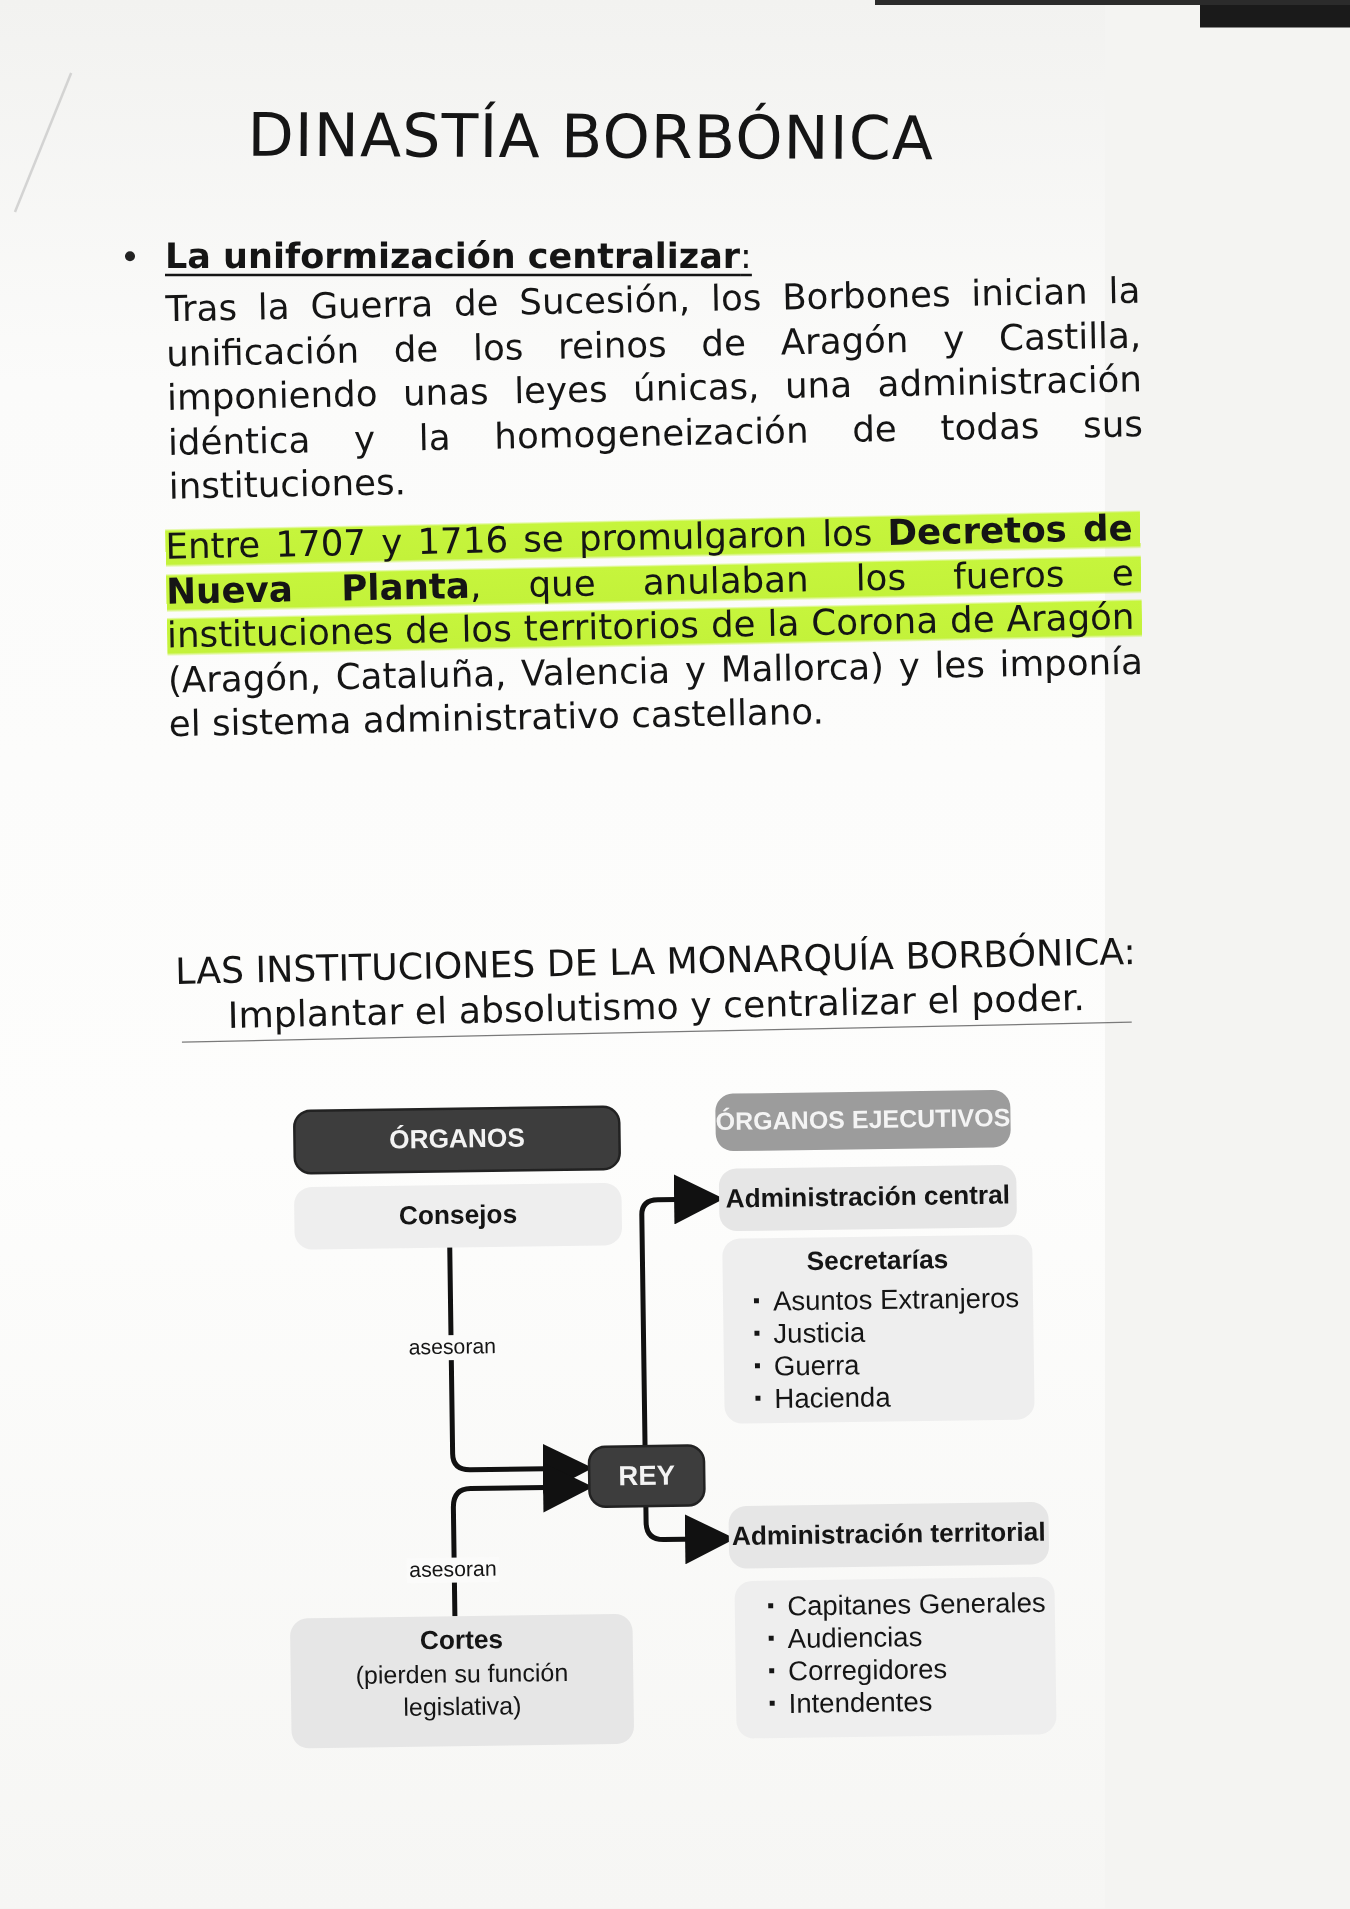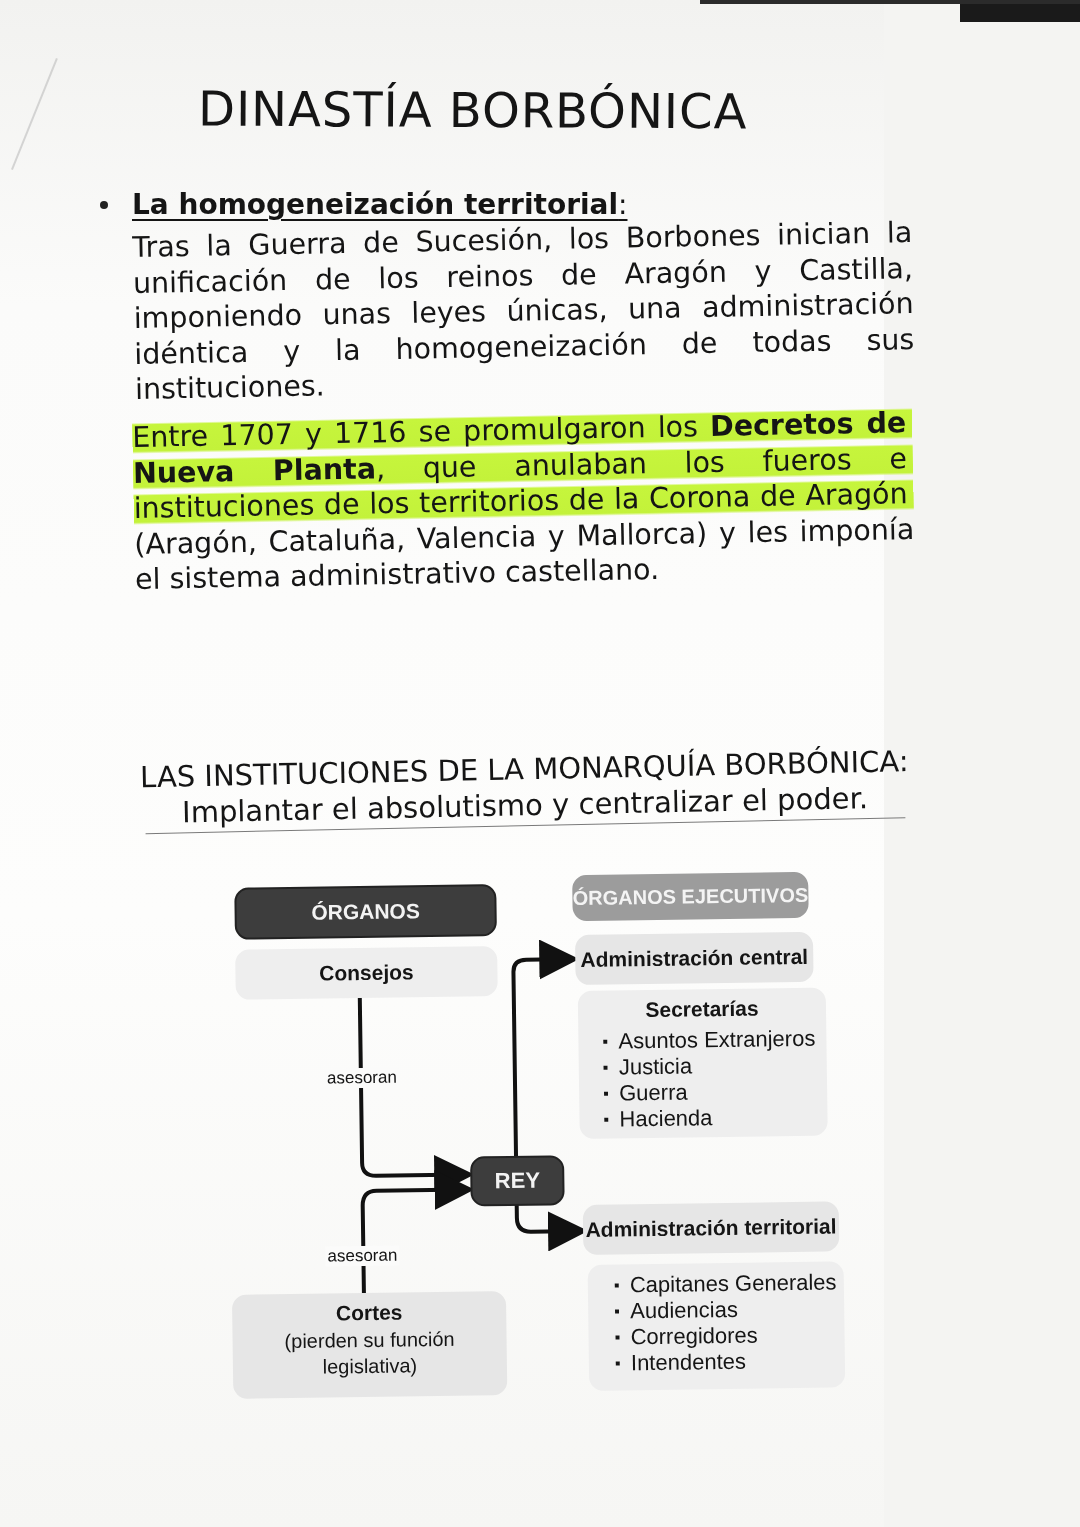--- a/index.html
+++ b/index.html
@@ -77,21 +77,21 @@
 <div class="page">
   <div class="topbar"></div>
   <div class="topbar2"></div>
   <div class="edge"></div>
 
   <div class="title">DINASTÍA BORBÓNICA</div>
 
   <div class="section">
     <span class="bullet-dot"></span>
     <div class="heading">
-      <span>La homogeneización territorial</span><span class="heading-colon">:</span>
+      <span>La uniformización centralizar</span><span class="heading-colon">:</span>
     </div>
     <div class="para p1">Tras la Guerra de Sucesión, los Borbones inician la unificación de los reinos de Aragón y Castilla, imponiendo unas leyes únicas, una administración idéntica y la homogeneización de todas sus instituciones.</div>
     <div class="para p2">
       <span class="hl"><span>Entre 1707 y 1716 se promulgaron los </span><b>Decretos de Nueva Planta</b><span>, que anulaban los fueros e instituciones de los territorios de la Corona de Aragón</span></span><span> (Aragón, Cataluña, Valencia y Mallorca) y les imponía el sistema administrativo castellano.</span>
     </div>
   </div>
 
   <div class="sub-title">
     <span class="sub-line1">LAS INSTITUCIONES DE LA MONARQUÍA BORBÓNICA:</span>
     <span class="sub-line2" style="margin:0 auto;">Implantar el absolutismo y centralizar el poder.</span>

